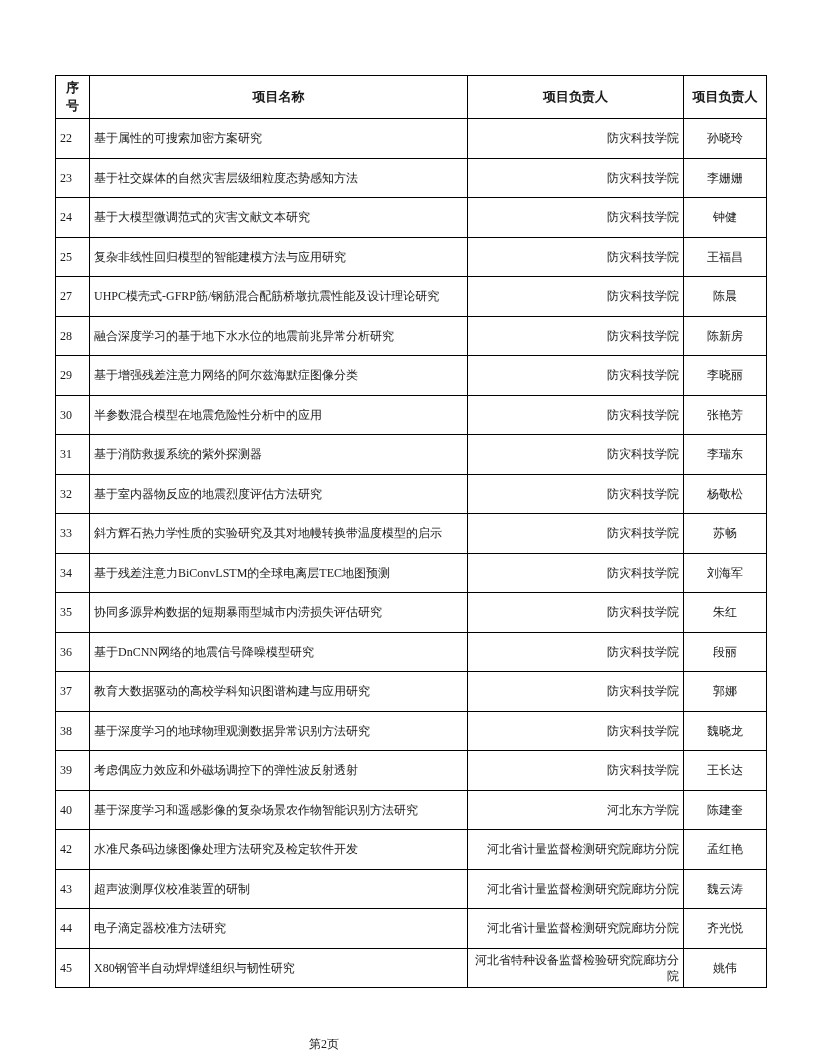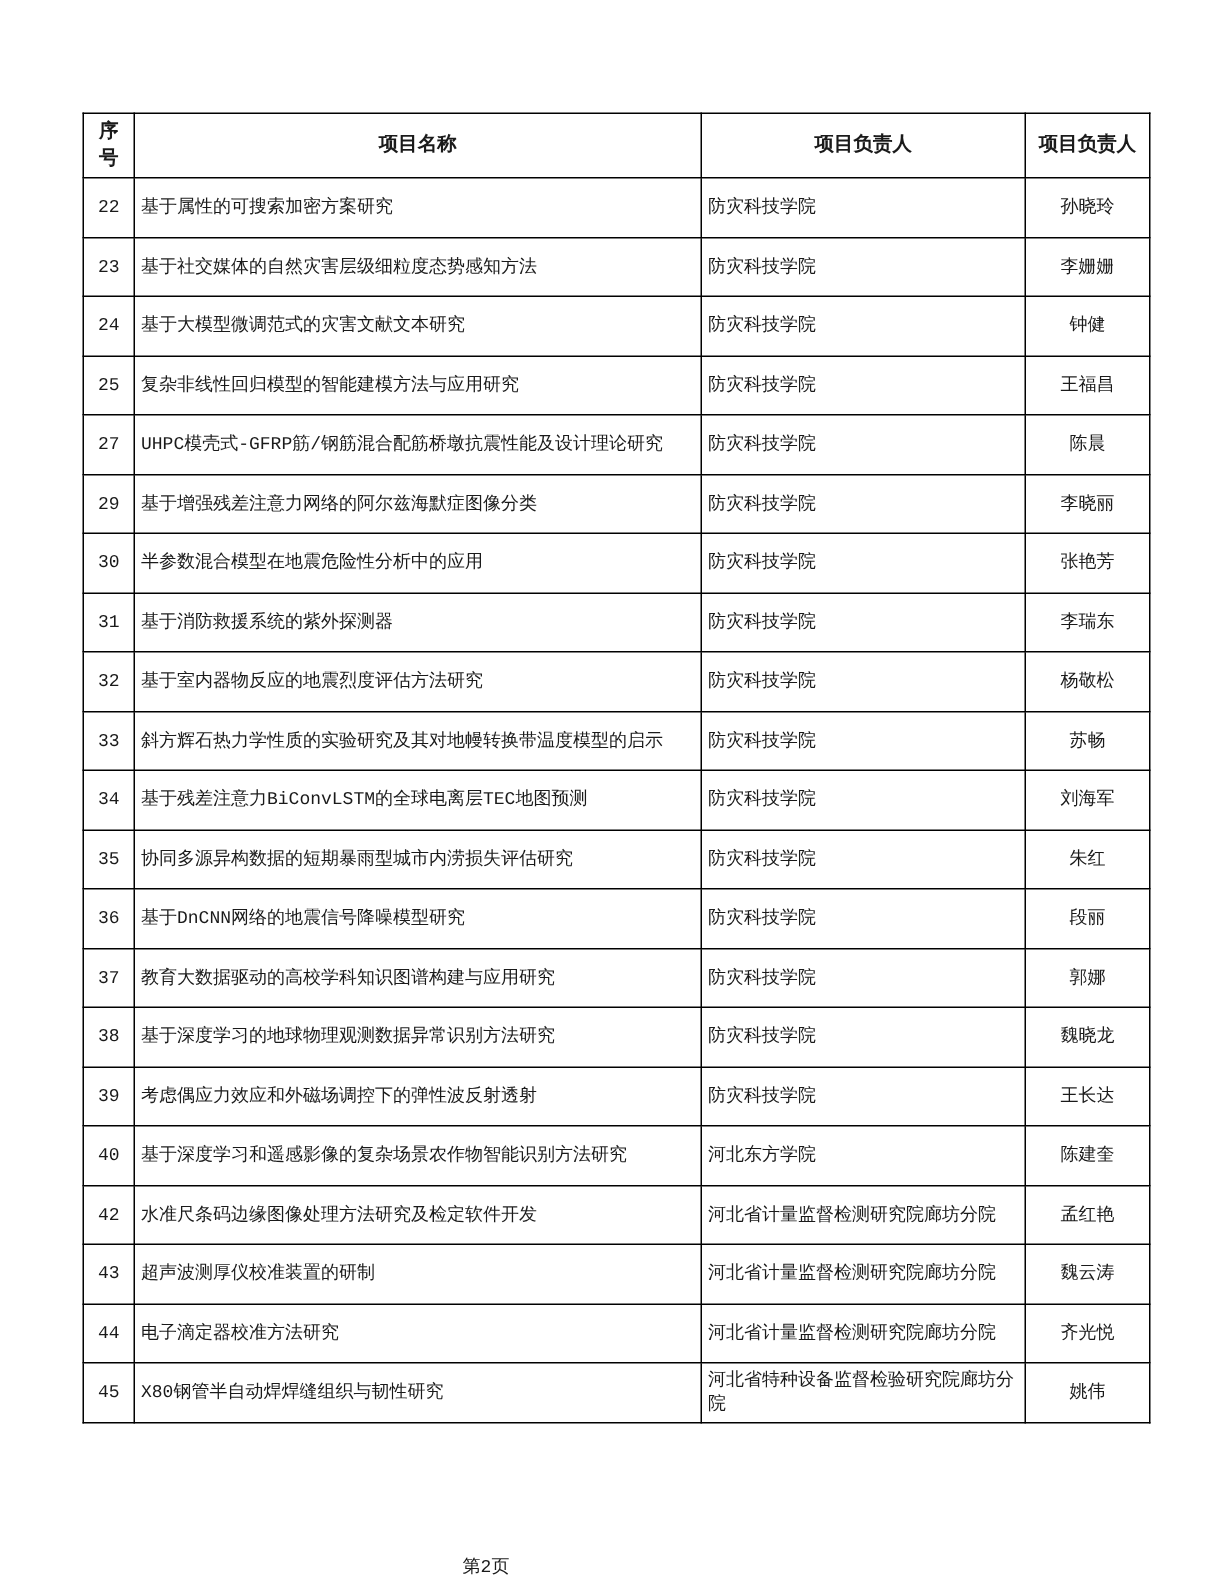--- a/index.html
+++ b/index.html
@@ -5,21 +5,21 @@
   html, body {
     margin: 0;
     padding: 0;
     background: #ffffff;
   }
   .page {
     position: relative;
     width: 816px;
     height: 1056px;
     background: #ffffff;
-    font-family: Liberation Mono, monospace;
+    font-family: Liberation Serif, serif;
     color: #1a1a1a;
     overflow: hidden;
   }
   table.doc-table {
     position: absolute;
     left: 55px;
     top: 75px;
     width: 711px;
     border-collapse: collapse;
     table-layout: fixed;
@@ -39,23 +39,23 @@
     text-align: center;
     height: 38px;
   }
   table.doc-table td {
     height: 34.5px;
   }
   col.c-no   { width: 34px; }
   col.c-proj { width: 378px; }
   col.c-org  { width: 216px; }
   col.c-lead { width: 83px; }
-  td.cell-no   { text-align: center; }
+  td.cell-no   { }
   td.cell-proj { text-align: left; padding-left: 12px; }
-  td.cell-org  { text-align: left; padding-left: 1px; padding-right: 1px; }
+  td.cell-org  { text-align: right; padding-left: 1px; padding-right: 1px; }
   td.cell-lead { text-align: center; }
   .page-footer {
     position: absolute;
     left: 0;
     width: 648px;
     top: 1036px;
     text-align: center;
     font-size: 12px;
     color: #1a1a1a;
   }
@@ -105,20 +105,26 @@
           <td class="cell-org">防灾科技学院</td>
           <td class="cell-lead">王福昌</td>
         </tr>
         <tr>
           <td class="cell-no">27</td>
           <td class="cell-proj">UHPC模壳式-GFRP筋/钢筋混合配筋桥墩抗震性能及设计理论研究</td>
           <td class="cell-org">防灾科技学院</td>
           <td class="cell-lead">陈晨</td>
         </tr>
         <tr>
+          <td class="cell-no">28</td>
+          <td class="cell-proj">融合深度学习的基于地下水水位的地震前兆异常分析研究</td>
+          <td class="cell-org">防灾科技学院</td>
+          <td class="cell-lead">陈新房</td>
+        </tr>
+        <tr>
           <td class="cell-no">29</td>
           <td class="cell-proj">基于增强残差注意力网络的阿尔兹海默症图像分类</td>
           <td class="cell-org">防灾科技学院</td>
           <td class="cell-lead">李晓丽</td>
         </tr>
         <tr>
           <td class="cell-no">30</td>
           <td class="cell-proj">半参数混合模型在地震危险性分析中的应用</td>
           <td class="cell-org">防灾科技学院</td>
           <td class="cell-lead">张艳芳</td>

